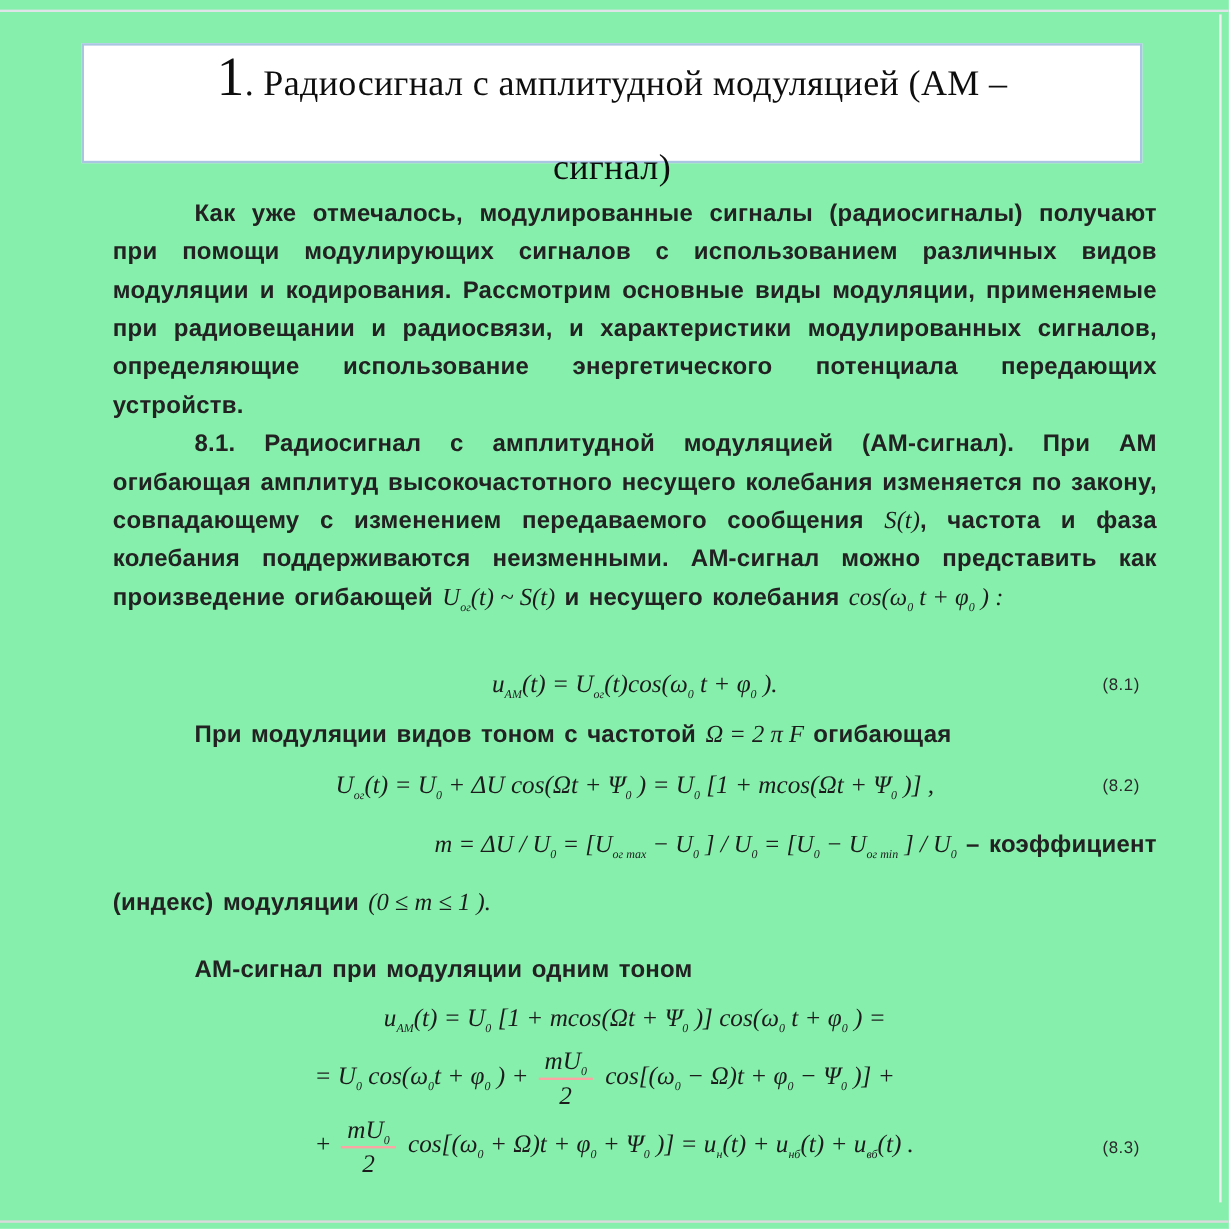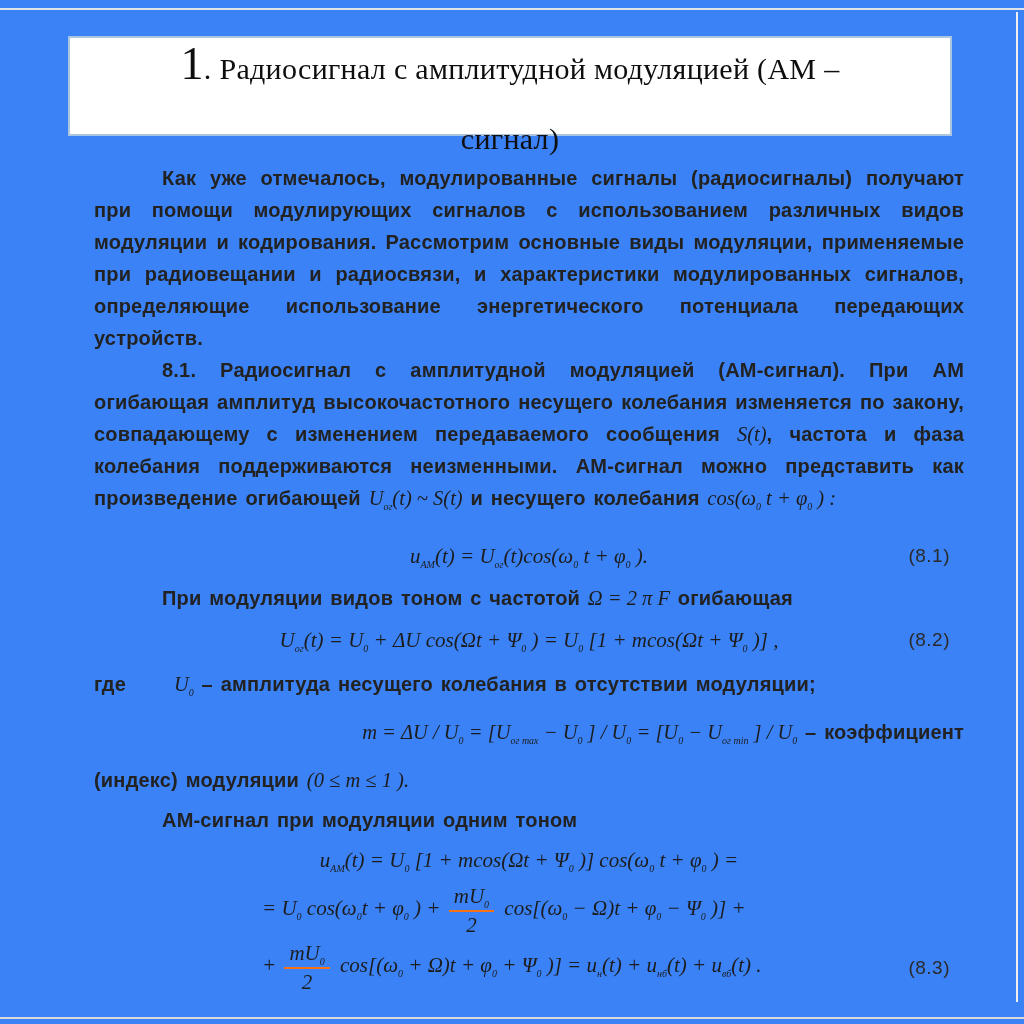--- a/index.html
+++ b/index.html
@@ -1,21 +1,21 @@
 <!DOCTYPE html>
 <html><head>
 <meta charset="utf-8">
 <style>
   html,body { margin:0; padding:0; }
   body {
     width:1024px; height:1024px; background:#ffffff;
     font-family:"Liberation Sans", sans-serif; color:#1f1f1f;
     overflow:hidden;
   }
-  .slide { position:relative; width:1024px; height:1024px; background:#3b82f6; overflow:hidden; }
+  .slide { position:relative; width:1024px; height:1024px; background:#86efac; overflow:hidden; }
 
   
   .edge-top    { position:absolute; top:8px; left:0; width:1024px; height:2px; background:#dfe4e9; }
   .edge-bottom { position:absolute; bottom:5px; left:0; width:1024px; height:2px; background:#d9dadb; }
   .edge-right  { position:absolute; top:12px; right:6px; width:2px; height:990px; background:#edeff1; }
 
   
   .title-box {
     position:absolute; left:68px; top:36px; width:880px; height:96px;
     border:2px solid #a9c5e2; background:#ffffff;
@@ -47,37 +47,37 @@
   
   .eq {
     position:relative; margin:0; text-align:center;
     font-family:"Liberation Serif", serif; font-style:italic; font-weight:400;
     font-size:21px; line-height:36px; color:#1c1c1c;
     letter-spacing:0; word-spacing:0;
   }
   .eq .num {
     position:absolute; right:14px; top:50%; transform:translateY(-50%);
     font-family:"Liberation Sans", sans-serif; font-style:normal; font-weight:400;
-    font-size:19px; color:#2a2a2a; letter-spacing:0.5px;
+    font-size:14px; color:#2a2a2a; letter-spacing:0.5px;
   }
   .eq-left { text-align:left; padding-left:168px; }
 
   .frac { display:inline-block; vertical-align:middle; text-align:center; margin:0 5px 0 3px; }
-  .fnum { display:block; border-bottom:2px solid #f97316; padding:0 5px 1px; line-height:25px; }
+  .fnum { display:block; border-bottom:2px solid #fca5a5; padding:0 5px 1px; line-height:25px; }
   .fden { display:block; line-height:24px; padding-top:1px; }
 
   
-  .eq81   { margin-top:24px; }
+  .eq81   { margin-top:38px; }
   .para3  { margin-top:8px; }
   .eq82   { margin-top:8px; }
   .where  { margin-top:10px; }
   .where-label { display:inline-block; width:80px; }
   .mline  { margin-top:16px; padding-left:84px;text-align:right; }
   .idxline{ margin-top:16px; }
-  .amline { margin-top:8px; }
+  .amline { margin-top:24px; }
   .eq83a  { margin-top:6px; }
   .eq83b  { margin-top:6px; }
   .eq83c  { margin-top:4px; }
 </style>
 </head>
 <body>
 
 <div class="slide">
   <div class="edge-top"></div>
   <div class="edge-bottom"></div>
@@ -93,21 +93,20 @@
     <p class="bp jst ind">Как уже отмечалось, модулированные сигналы (радиосигналы) получают при помощи модулирующих сигналов с использованием различных видов модуляции и кодирования. Рассмотрим основные виды модуляции, применяемые при радиовещании и радиосвязи, и характеристики модулированных сигналов, определяющие использование энергетического потенциала передающих устройств.</p>
 
     <p class="bp jst ind"><b>8.1. Радиосигнал с амплитудной модуляцией (АМ-сигнал).</b><span> При АМ огибающая амплитуд высокочастотного несущего колебания изменяется по закону, совпадающему с изменением передаваемого сообщения </span><span class="mi">S(t)</span><span>, частота и фаза колебания поддерживаются неизменными. АМ-сигнал можно представить как произведение огибающей </span><span class="mi"><span>U</span><sub class="ms">ог</sub><span>(t) ~ S(t)</span></span><span> и несущего колебания </span><span class="mi"><span>cos(ω</span><sub class="ms">0</sub><span> t + φ</span><sub class="ms">0</sub><span> ) :</span></span></p>
 
     <div class="eq eq81"><span>u</span><sub class="ms">АМ</sub><span>(t) = U</span><sub class="ms">ог</sub><span>(t)cos(ω</span><sub class="ms">0</sub><span> t + φ</span><sub class="ms">0</sub><span> ).</span><span class="num">(8.1)</span></div>
 
     <p class="bp ind para3"><span>При модуляции видов тоном с частотой </span><span class="mi">Ω = 2 π F</span><span> огибающая</span></p>
 
     <div class="eq eq82"><span>U</span><sub class="ms">ог</sub><span>(t) = U</span><sub class="ms">0</sub><span> + ΔU cos(Ωt + Ψ</span><sub class="ms">0</sub><span> ) = U</span><sub class="ms">0</sub><span> [1 + mcos(Ωt + Ψ</span><sub class="ms">0</sub><span> )] ,</span><span class="num">(8.2)</span></div>
 
-    <p class="bp where"><span class="where-label">где</span><span class="mi"><span>U</span><sub class="ms">0</sub></span><span> – амплитуда несущего колебания в отсутствии модуляции;</span></p>
 
     <p class="bp mline"><span class="mi"><span>m = ΔU / U</span><sub class="ms">0</sub><span> = [U</span><sub class="ms">ог max</sub><span> − U</span><sub class="ms">0</sub><span> ] / U</span><sub class="ms">0</sub><span> = [U</span><sub class="ms">0</sub><span> − U</span><sub class="ms">ог min</sub><span> ] / U</span><sub class="ms">0</sub></span><span> – коэффициент</span></p>
 
     <p class="bp idxline"><span>(индекс) модуляции </span><span class="mi">(0 ≤ m ≤ 1 ).</span></p>
 
     <p class="bp ind amline">АМ-сигнал при модуляции одним тоном</p>
 
     <div class="eq eq83a"><span>u</span><sub class="ms">АМ</sub><span>(t) = U</span><sub class="ms">0</sub><span> [1 + mcos(Ωt + Ψ</span><sub class="ms">0</sub><span> )] cos(ω</span><sub class="ms">0</sub><span> t + φ</span><sub class="ms">0</sub><span> ) =</span></div>
 
     <div class="eq eq-left eq83b"><span>= U</span><sub class="ms">0</sub><span> cos(ω</span><sub class="ms">0</sub><span>t + φ</span><sub class="ms">0</sub><span> ) + </span><span class="frac"><span class="fnum"><span>mU</span><sub class="ms">0</sub></span><span class="fden">2</span></span><span> cos[(ω</span><sub class="ms">0</sub><span> − Ω)t + φ</span><sub class="ms">0</sub><span> − Ψ</span><sub class="ms">0</sub><span> )] +</span></div>

